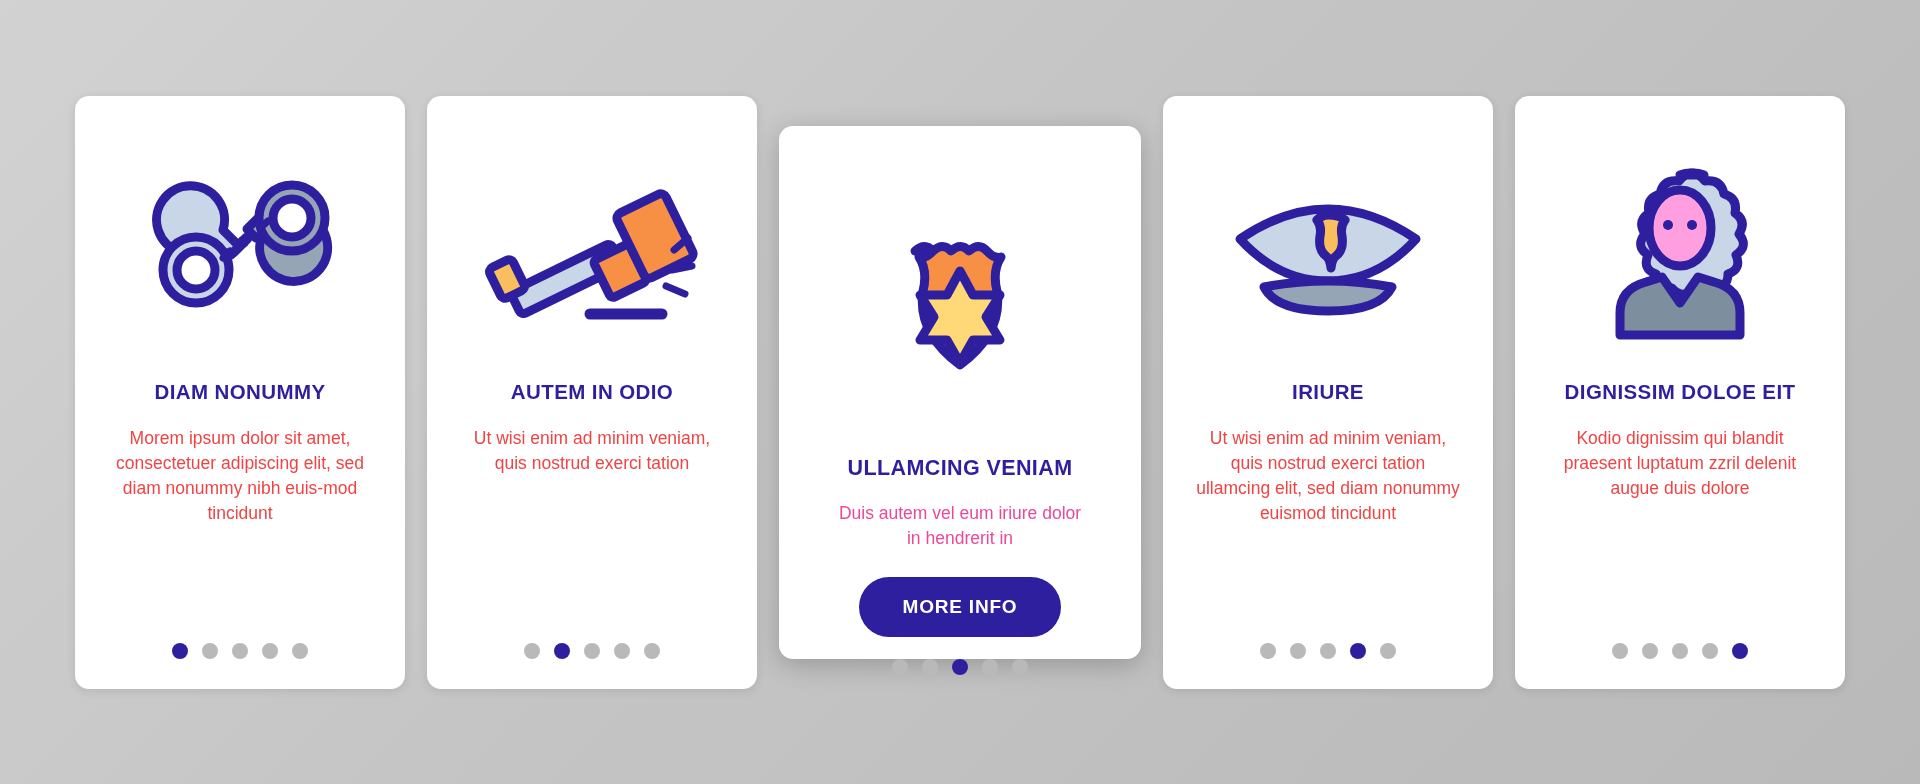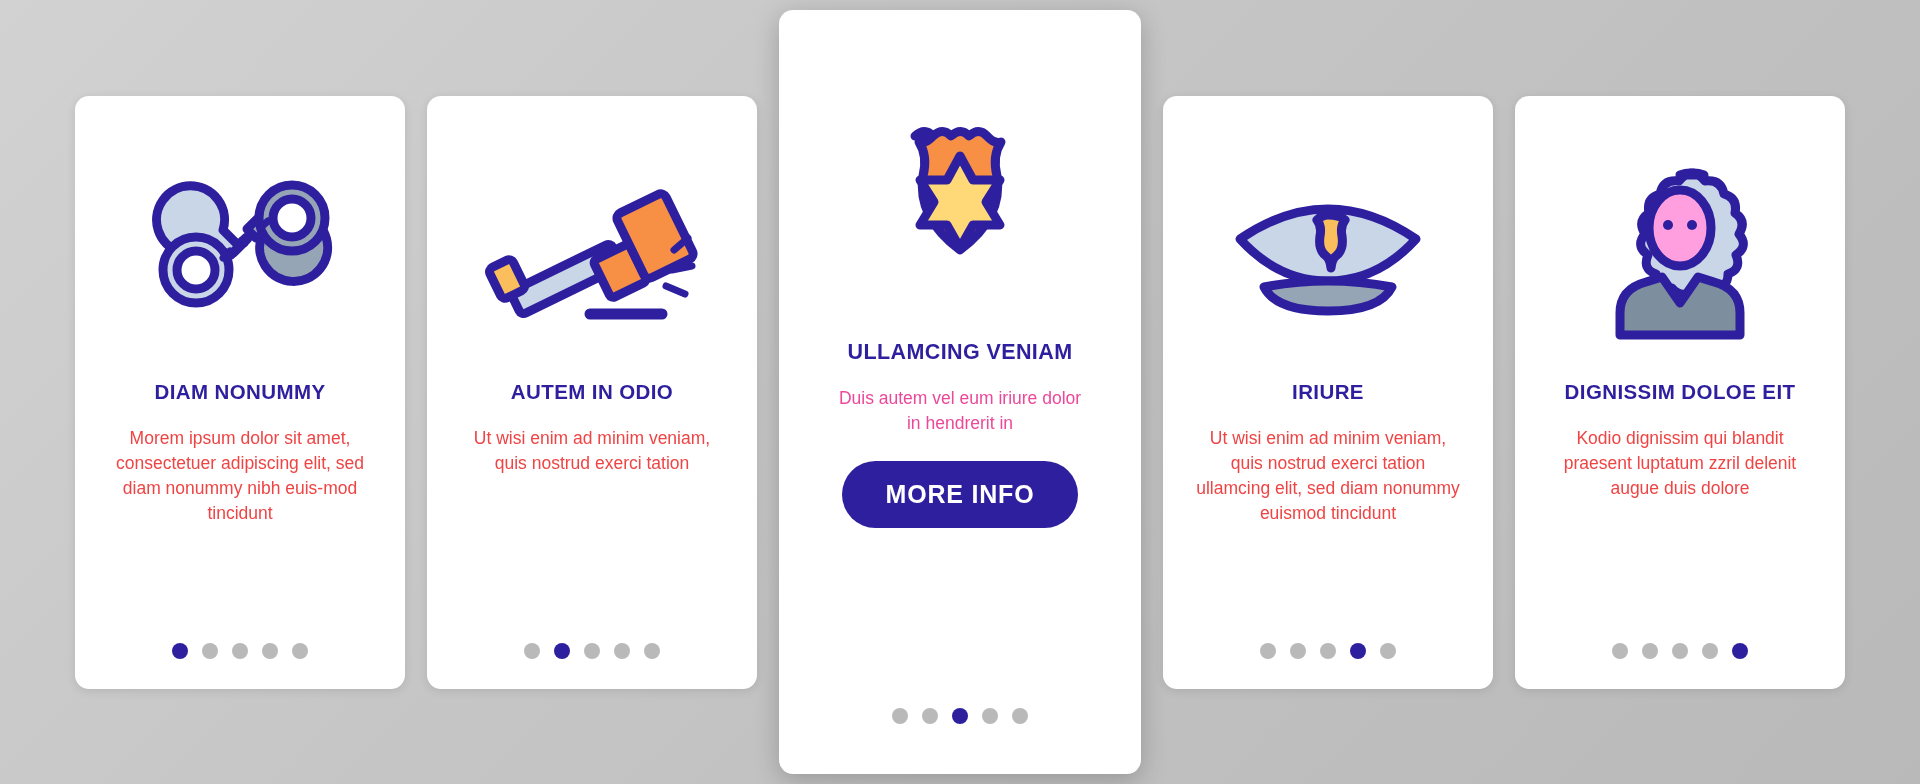--- a/index.html
+++ b/index.html
@@ -21,21 +21,21 @@
     box-shadow:0 2px 10px rgba(0,0,0,0.10);
     display:flex;flex-direction:column;align-items:center;
     box-sizing:border-box;
   }
   .card.regular{
     height:593px;
     padding:34px 22px 30px 22px;
   }
   .card.featured{
     width:362px;
-    height:764px;
+    height:533px;
     padding:40px 26px 50px 26px;
     box-shadow:0 6px 26px rgba(0,0,0,0.22);
     z-index:5;
   }
   .icon-zone{
     height:250px;width:100%;
     display:flex;align-items:center;justify-content:center;
     flex:0 0 auto;
   }
   .card.featured .icon-zone{height:290px;}
@@ -60,21 +60,21 @@
   .card.featured .card-body{max-width:250px;margin-top:20px;color:#ec4899;}
   .spacer{flex:1 1 auto;}
   .cta{
     margin-top:26px;
     background:#2e1f9e;
     color:#ffffff;
     border:none;
     border-radius:34px;
     font-family:"Liberation Sans", sans-serif;
     font-weight:bold;
-    font-size:25px;
+    font-size:19px;
     letter-spacing:0.8px;
     padding:19px 44px;
     cursor:pointer;
   }
   .dots{
     display:flex;gap:14px;align-items:center;justify-content:center;
     margin-top:22px;
   }
   .dot{width:16px;height:16px;border-radius:50%;background:#b9b9b9;}
   .dot.active{background:#2e1f9e;}

